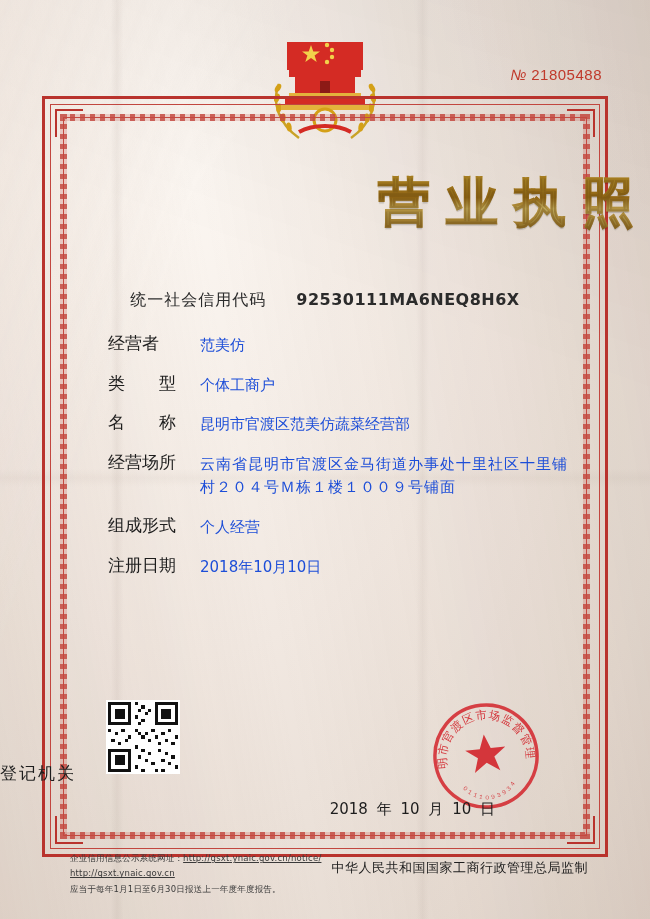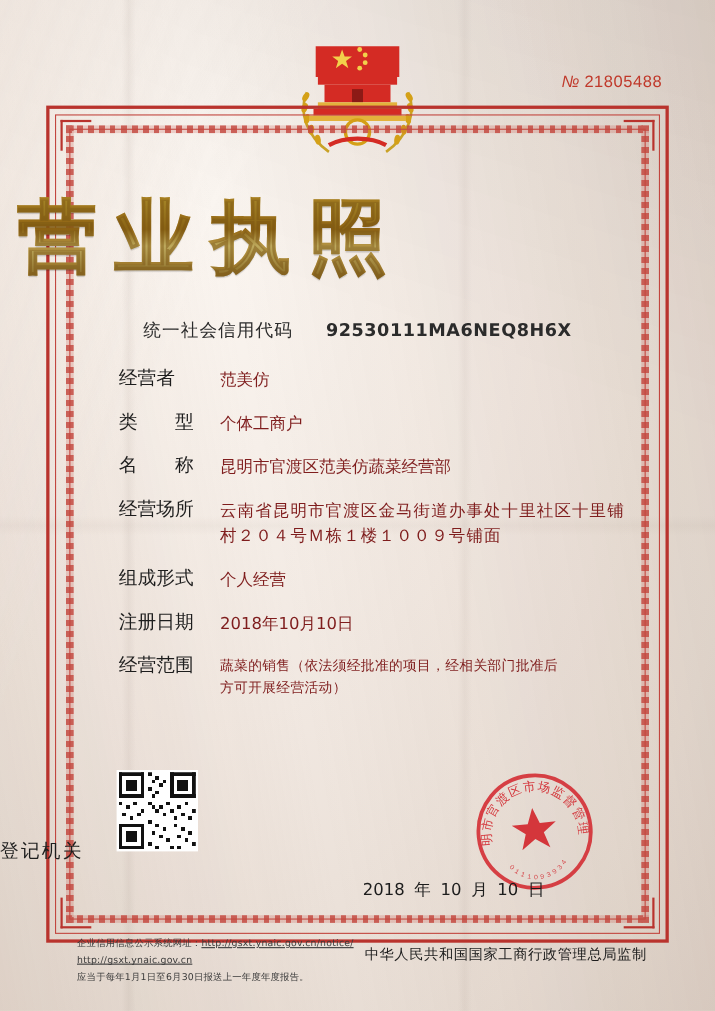--- a/index.html
+++ b/index.html
@@ -81,23 +81,23 @@
 
   
   .emblem{
     position:absolute;left:50%;top:28px;transform:translateX(-50%);
     width:120px;height:122px;
   }
 
   
   .title{
     position:absolute;left:0;right:0;top:168px;
-    text-align:left;
-    font-family:"DejaVu Sans","Liberation Sans",sans-serif;
-    font-size:72px;font-weight:bold;letter-spacing:16px;
+    text-align:right;
+    font-family:"DejaVu Sans","Liberation Sans",sans-serif;
+    font-size:52px;font-weight:bold;letter-spacing:16px;
     text-indent:16px;
     background:linear-gradient(180deg,#d8b43a 0%,#a8791a 42%,#e8cf72 58%,#8d6313 100%);
     -webkit-background-clip:text;background-clip:text;
     color:transparent;
     -webkit-text-stroke:1px rgba(120,80,15,.45);
     text-shadow:0 2px 1px rgba(0,0,0,.18);
   }
 
   
   .credit{
@@ -114,21 +114,21 @@
   }
   .row{display:flex;margin-bottom:15px;align-items:flex-start;}
   .lbl{
     width:92px;flex:0 0 92px;
     font-family:"DejaVu Sans","Liberation Sans",sans-serif;
     font-size:17px;color:#1d1d1d;letter-spacing:0px;
     white-space:nowrap;
   }
   .val{
     font-family:"DejaVu Sans","Liberation Sans",sans-serif;
-    font-size:15px;color:#7f1d1d;line-height:1.5;
+    font-size:15px;color:#1d4ed8;line-height:1.5;
     padding-top:2px;
   }
   .val.addr{font-size:15px;letter-spacing:1px;line-height:1.55;}
   .val.scope{font-size:12.5px;line-height:1.6;letter-spacing:.3px;max-width:310px;}
   .val.date{font-size:15px;}
 
   
   .qr{
     position:absolute;left:106px;top:700px;width:74px;height:74px;
     background:#fff;
@@ -258,24 +258,20 @@
     <div class="lbl">经营场所</div>
     <div class="val addr">云南省昆明市官渡区金马街道办事处十里社区十里铺村２０４号Ｍ栋１楼１００９号铺面</div>
   </div>
   <div class="row">
     <div class="lbl">组成形式</div>
     <div class="val">个人经营</div>
   </div>
   <div class="row">
     <div class="lbl">注册日期</div>
     <div class="val date">2018年10月10日</div>
-  </div>
-  <div class="row">
-    <div class="lbl">经营范围</div>
-    <div class="val scope">蔬菜的销售（依法须经批准的项目，经相关部门批准后方可开展经营活动）</div>
   </div>
 </div>
 
 <div class="qr">
   <svg viewBox="0 0 21 21" width="70" height="70" shape-rendering="crispEdges">
     <rect width="21" height="21" fill="#fff"></rect>
     <g fill="#111">
       <rect x="0" y="0" width="7" height="1"></rect>
         <rect x="0" y="6" width="7" height="1"></rect>
       <rect x="0" y="0" width="1" height="7"></rect>

